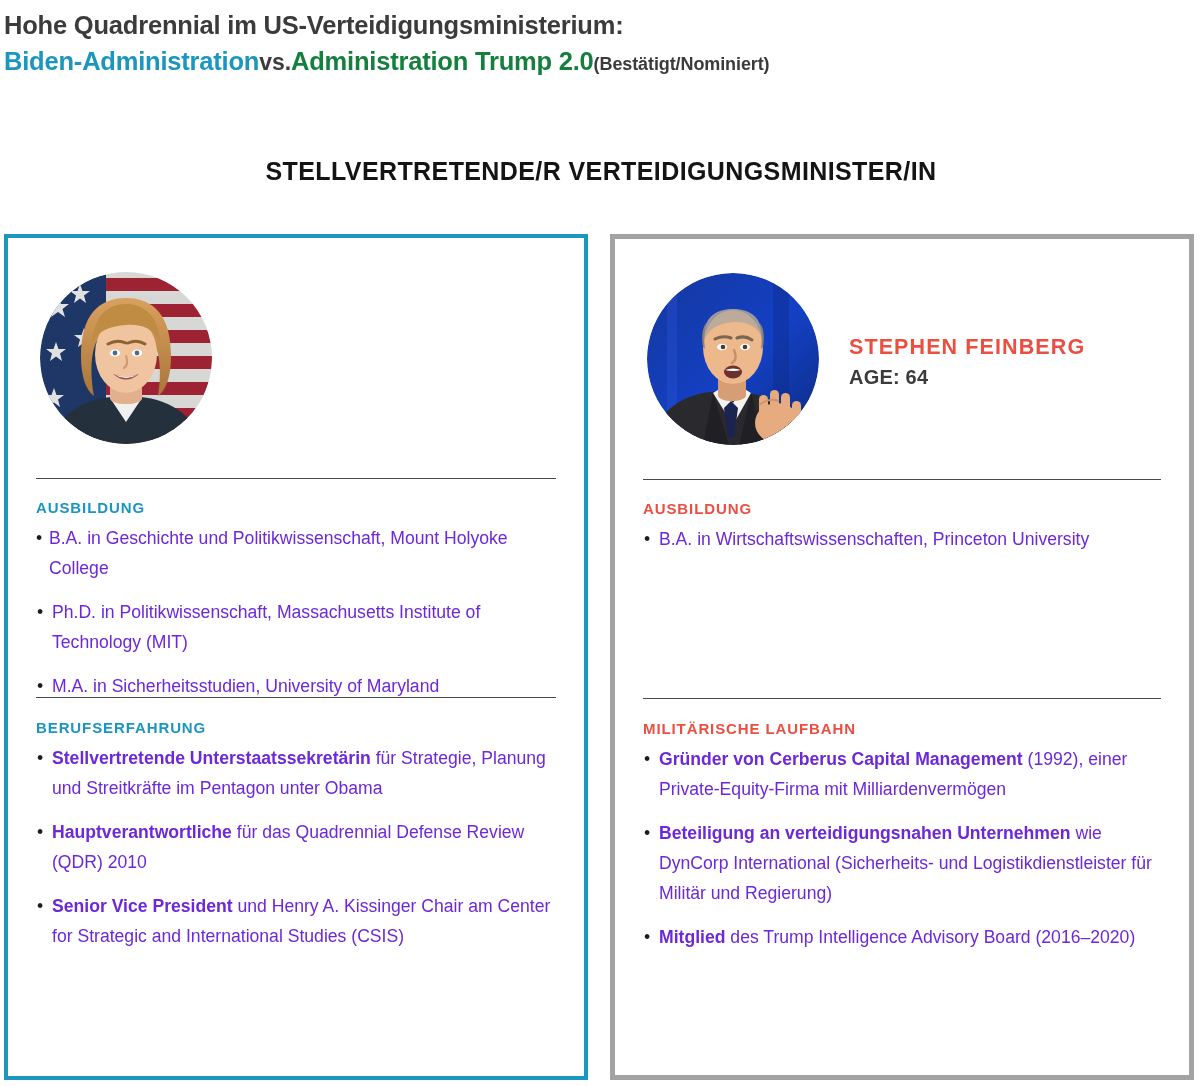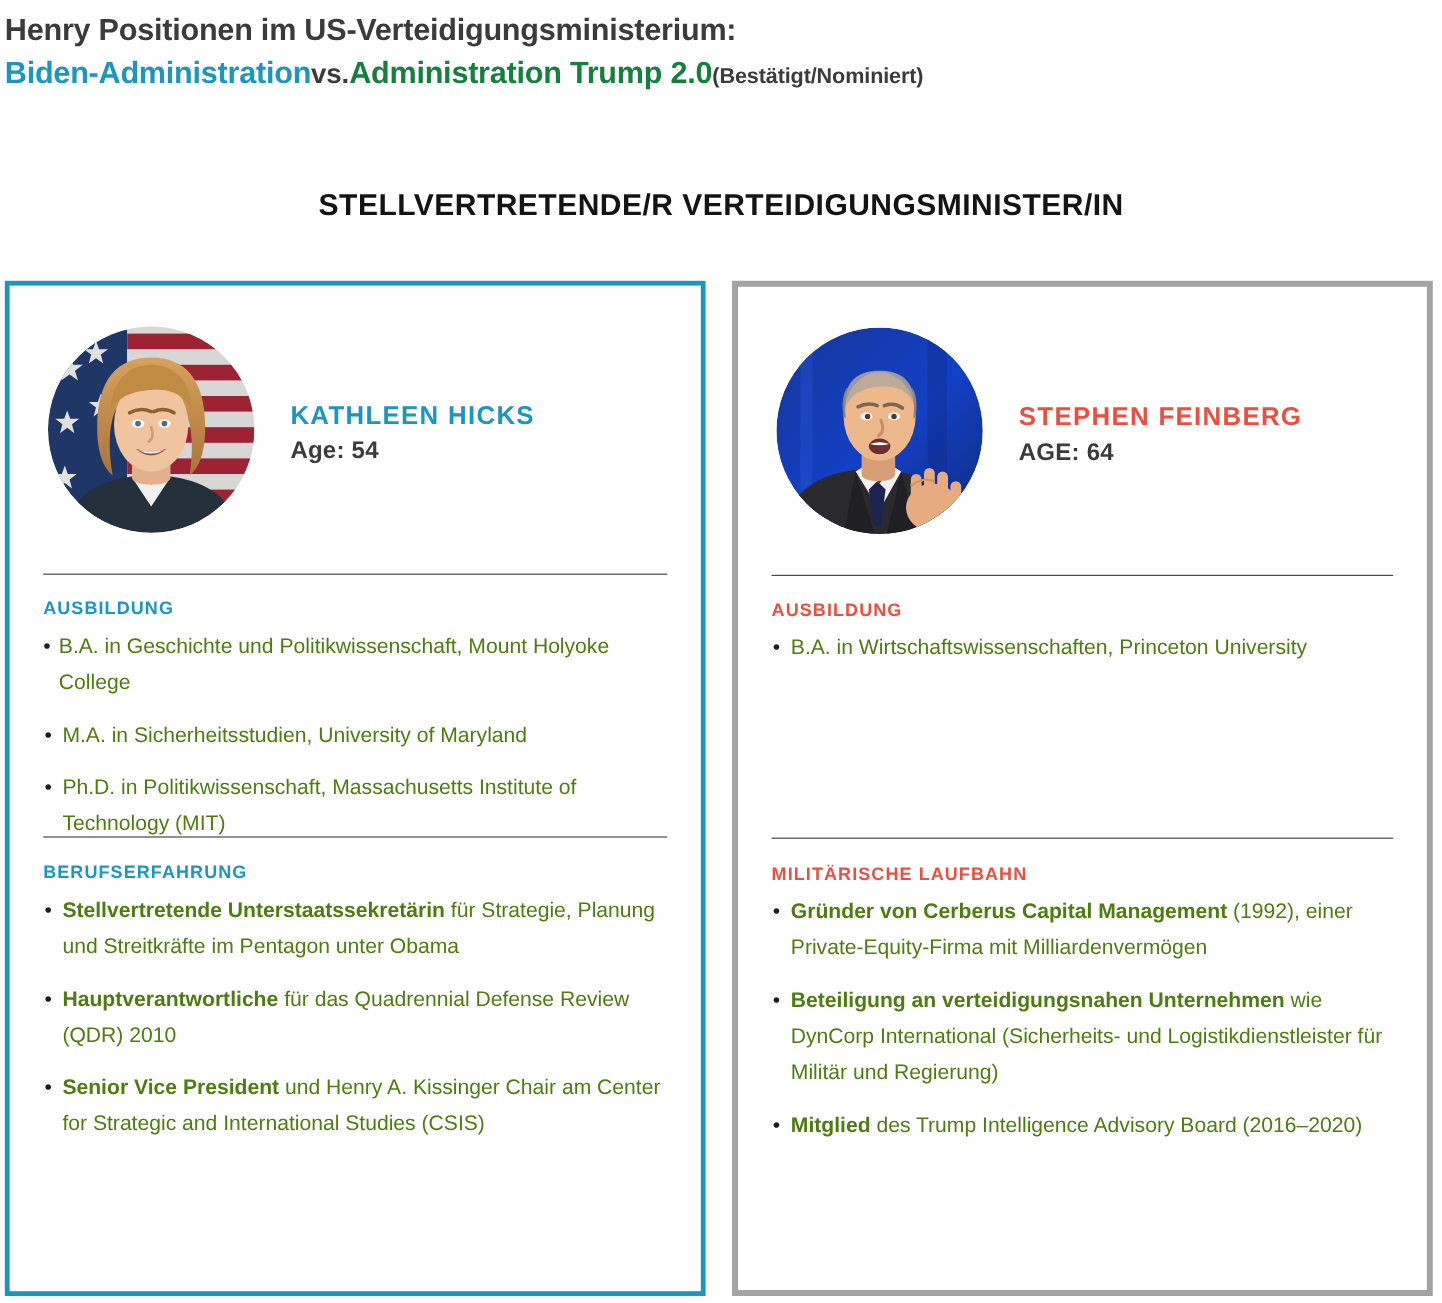--- a/index.html
+++ b/index.html
@@ -152,21 +152,21 @@
   ul.bullets {
     list-style: none;
     margin: 0;
     padding: 0;
   }
   ul.bullets li {
     position: relative;
     padding-left: 16px;
     font-size: 17.6px;
     line-height: 30px;
-    color: #4d7c0f;
+    color: #6d28d9;
     margin-bottom: 14px;
   }
   ul.bullets li:last-child { margin-bottom: 0; }
   ul.bullets li::before {
     content: "\2022";
     position: absolute;
     left: 1px;
     top: 0;
     font-size: 17.6px;
     line-height: 30px;
@@ -184,21 +184,21 @@
   .career-left   { padding-top: 21px; }
   .career-right  { padding-top: 21px; }
 
   .edu-block-left  { height: 218px; box-sizing: border-box; }
   .edu-block-right { height: 218px; box-sizing: border-box; }
 </style>
 </head>
 <body>
 
 <div class="header">
-  <div class="title-line1">Henry Positionen im US-Verteidigungsministerium:</div>
+  <div class="title-line1">Hohe Quadrennial im US-Verteidigungsministerium:</div>
   <div class="title-line2">
     <span class="t-biden">Biden-Administration</span><span class="t-vs">vs.</span><span class="t-trump">Administration Trump 2.0</span><span class="t-paren">(Bestätigt/Nominiert)</span>
   </div>
 </div>
 
 <div class="section-title">STELLVERTRETENDE/R VERTEIDIGUNGSMINISTER/IN</div>
 
 <div class="cards">
 
   <div class="card card-left">
@@ -259,34 +259,30 @@
             <circle cx="75" cy="81" r="2.4" fill="#4b6f86"></circle>
             <circle cx="97" cy="81" r="2.4" fill="#4b6f86"></circle>
 
             <path d="M86 84 q3 9 -2 12" stroke="#cf9b74" stroke-width="2.2" fill="none" stroke-linecap="round"></path>
 
             <path d="M73 102 q13 11 26 0 q-13 5 -26 0 Z" fill="#9b4b4b"></path>
             <path d="M75 103 q11 6 22 0 q-11 3 -22 0 Z" fill="#ffffff"></path>
           </g>
         </svg>
       </div>
-      <div class="person-meta">
-        <div class="person-name name-left">KATHLEEN HICKS</div>
-        <div class="person-age">Age: 54</div>
-      </div>
     </div>
 
     <div class="divider"></div>
 
     <div class="section edu-left edu-block-left">
       <div class="section-label label-left">AUSBILDUNG</div>
       <ul class="bullets tight-first">
           <li><span>B.A. in Geschichte und Politikwissenschaft, Mount Holyoke College</span></li>
+          <li><span>Ph.D. in Politikwissenschaft, Massachusetts Institute of Technology (MIT)</span></li>
           <li><span>M.A. in Sicherheitsstudien, University of Maryland</span></li>
-          <li><span>Ph.D. in Politikwissenschaft, Massachusetts Institute of Technology (MIT)</span></li>
         </ul>
     </div>
 
     <div class="divider"></div>
 
     <div class="section career-left">
       <div class="section-label label-left">BERUFSERFAHRUNG</div>
       <ul class="bullets">
           <li><b>Stellvertretende Unterstaatssekretärin</b><span> für Strategie, Planung und Streitkräfte im Pentagon unter Obama</span></li>
           <li><b>Hauptverantwortliche</b><span> für das Quadrennial Defense Review (QDR) 2010</span></li>

